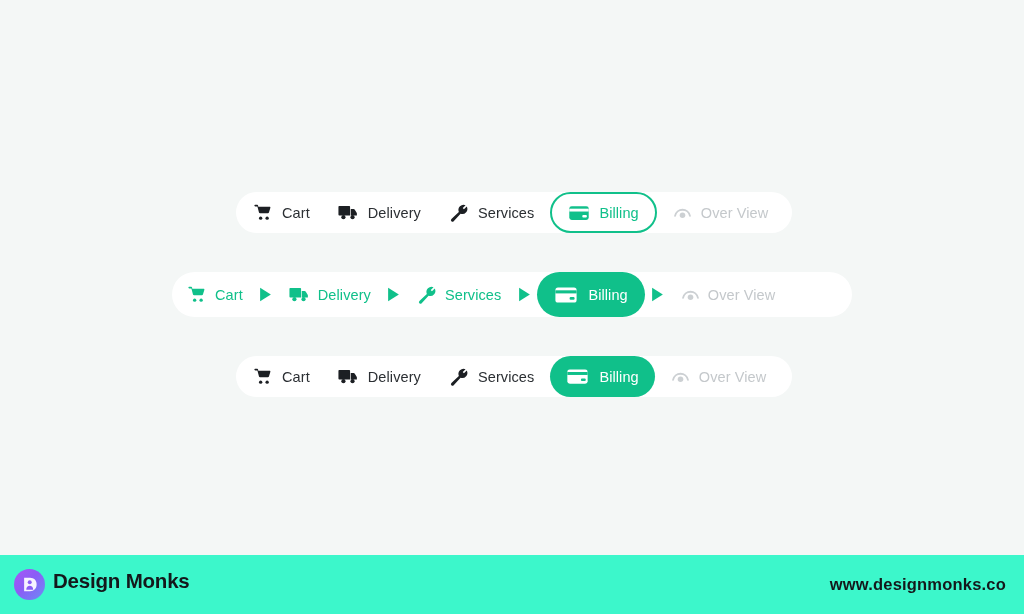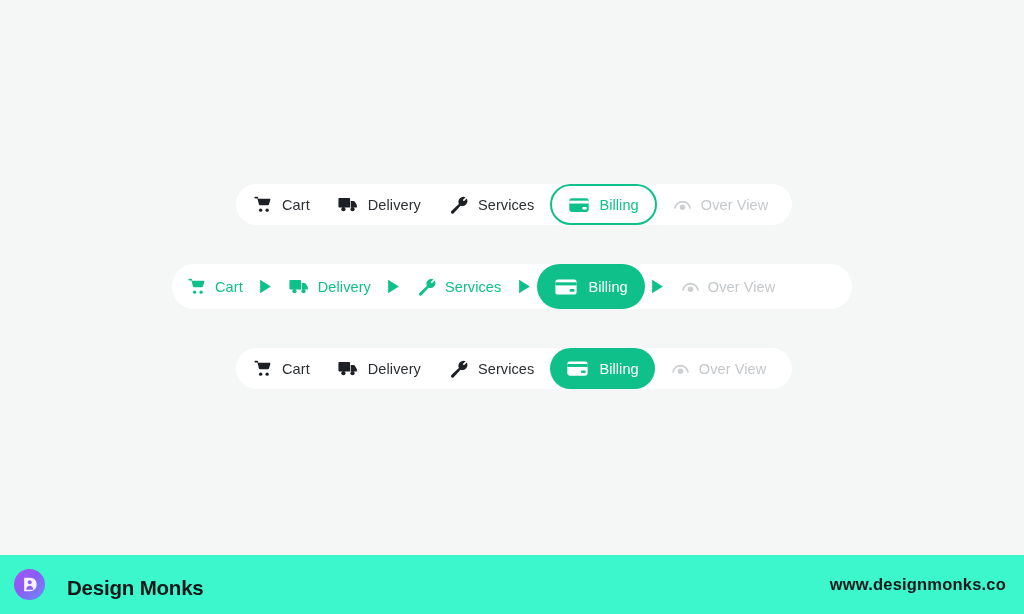--- a/index.html
+++ b/index.html
@@ -13,21 +13,21 @@
 
   body {
     background: #f4f7f6;
     font-family: "Liberation Sans", sans-serif;
     position: relative;
   }
 
   
   .stage {
     position: absolute;
-    left: 0; top: 8px;
+    left: 0; top: 16px;
     width: 1024px;
     height: 571px;
   }
 
   
   .stepbar {
     position: absolute;
     display: flex;
     align-items: center;
     background: #ffffff;
@@ -132,22 +132,22 @@
     height: 59px;
     background: #3cf7cb;
     display: flex;
     align-items: center;
     justify-content: space-between;
     padding: 0 18px 0 14px;
   }
 
   .brand {
     display: flex;
-    align-items: flex-end;
-    gap: 22px;
+    align-items: flex-start;
+    gap: 8px;
   }
 
   .brand-logo {
     width: 31px;
     height: 31px;
     border-radius: 50%;
     background: linear-gradient(135deg, #a855f7 0%, #8b5cf6 45%, #6c8ef5 100%);
     display: flex;
     align-items: center;
     justify-content: center;

